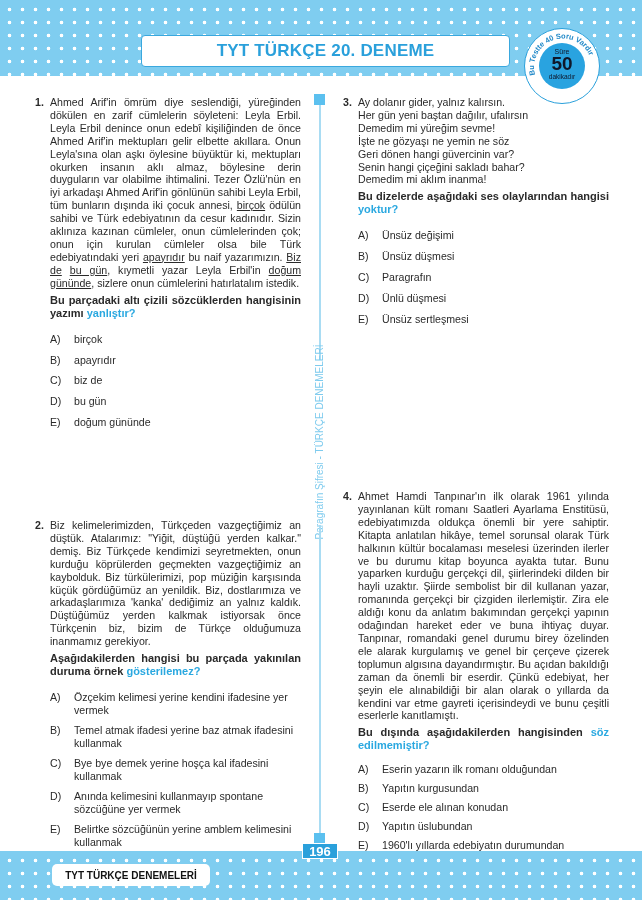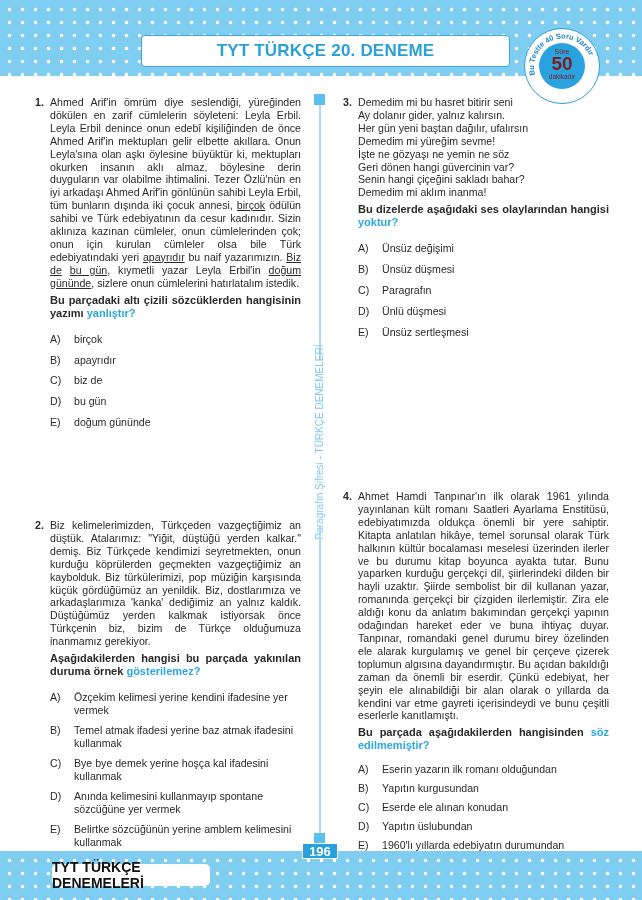--- a/index.html
+++ b/index.html
@@ -19,21 +19,21 @@
     display: flex; align-items: center; justify-content: center;
   }
   .title-text { font-size: 17px; font-weight: bold; color: #2aa0db; letter-spacing: 0.2px; }
 
   .badge {
     position: absolute; left: 524px; top: 28px; width: 76px; height: 76px;
     border-radius: 50%; background: #fff; border: 1.5px solid #2aa0db;
   }
   .badge-inner {
     position: absolute; left: 14px; top: 14px; width: 46px; height: 46px; border-radius: 50%;
-    background: #29a3e0; color: #7f1d1d; text-align: center;
+    background: #29a3e0; color: #0f172a; text-align: center;
   }
   .badge-sure { font-size: 7px; display: block; margin-top: 5px; }
   .badge-num { font-size: 19px; font-weight: bold; display: block; line-height: 18px; }
   .badge-dk { font-size: 6.5px; display: block; }
   .badge svg { position: absolute; left: 0; top: 0; }
   .divider-sq { position: absolute; left: 314px; top: 94px; width: 11px; height: 11px; background: #5bc0ef; }
   .divider-sq2 { position: absolute; left: 314px; top: 833px; width: 11px; height: 11px; background: #5bc0ef; }
   .divider-line { position: absolute; left: 319px; width: 1.5px; background: #a9dcf3; }
   .side-label {
     position: absolute; left: 319px; top: 442px; transform: translate(-50%, -50%) rotate(-90deg);
@@ -55,21 +55,21 @@
   .page-num {
     position: absolute; left: 302px; top: 843px; width: 36px; height: 16px;
     background: #2aa0db; color: #fff; font-weight: bold; font-size: 13px; text-align: center; line-height: 16px;
     border: 1.5px solid #fff;
   }
   .bottom-band { position: absolute; left: 0; top: 851px; width: 642px; height: 49px; }
   .footer-box {
     position: absolute; left: 52px; top: 864px; width: 158px; height: 22px;
     background: #fff; border-radius: 5px; display: flex; align-items: center; justify-content: center;
   }
-  .footer-text { font-size: 14px; font-weight: bold; color: #111; }
+  .footer-text { font-size: 10px; font-weight: bold; color: #111; }
 </style>
 </head>
 <body>
 
 <div class="top-band dots"></div>
 <div class="title-box">
   <span class="title-text">TYT TÜRKÇE 20. DENEME</span>
 </div>
 
 <div class="badge">
@@ -146,21 +146,20 @@
     <li>
         <span class="l">E)</span>
         <span>Belirtke sözcüğünün yerine amblem kelimesini kullanmak</span>
       </li>
   </ul>
 </div>
 
 <div class="q poem" style="left:358px; top:96px; width:251px;">
   <span class="num">3.</span>
   <div>
-    <p>Demedim mi bu hasret bitirir seni</p>
     <p>Ay dolanır gider, yalnız kalırsın.</p>
     <p>Her gün yeni baştan dağılır, ufalırsın</p>
     <p>Demedim mi yüreğim sevme!</p>
     <p>İşte ne gözyaşı ne yemin ne söz</p>
     <p>Geri dönen hangi güvercinin var?</p>
     <p>Senin hangi çiçeğini sakladı bahar?</p>
     <p>Demedim mi aklım inanma!</p>
   </div>
   <p class="stem" style="text-align:justify;"><span>Bu dizelerde aşağıdaki ses olaylarından hangisi </span><span class="hl">yoktur?</span></p>
   <ul class="opts">
@@ -183,21 +182,21 @@
     <li>
         <span class="l">E)</span>
         <span>Ünsüz sertleşmesi</span>
       </li>
   </ul>
 </div>
 
 <div class="q" style="left:358px; top:490px; width:251px;">
   <span class="num">4.</span>
   <p>Ahmet Hamdi Tanpınar'ın ilk olarak 1961 yılında yayınlanan kült romanı Saatleri Ayarlama Enstitüsü, edebiyatımızda oldukça önemli bir yere sahiptir. Kitapta anlatılan hikâye, temel sorunsal olarak Türk halkının kültür bocalaması meselesi üzerinden ilerler ve bu durumu kitap boyunca ayakta tutar. Bunu yaparken kurduğu gerçekçi dil, şiirlerindeki dilden bir hayli uzaktır. Şiirde sembolist bir dil kullanan yazar, romanında gerçekçi bir çizgiden ilerlemiştir. Zira ele aldığı konu da anlatım bakımından gerçekçi yapının odağından hareket eder ve buna ihtiyaç duyar. Tanpınar, romandaki genel durumu birey özelinden ele alarak kurgulamış ve genel bir çerçeve çizerek toplumun algısına dayandırmıştır. Bu açıdan bakıldığı zaman da önemli bir eserdir. Çünkü edebiyat, her şeyin ele alınabildiği bir alan olarak o yıllarda da kendini var etme gayreti içerisindeydi ve bunu çeşitli eserlerle kanıtlamıştı.</p>
-  <p class="stem"><span>Bu parçada aşağıdakilerden hangisinden </span><span class="hl">söz edilmemiştir?</span></p>
+  <p class="stem"><span>Bu dışında aşağıdakilerden hangisinden </span><span class="hl">söz edilmemiştir?</span></p>
   <ul class="opts" style="margin-top:11px;">
     <li style="margin-bottom:6px;">
         <span class="l">A)</span>
         <span>Eserin yazarın ilk romanı olduğundan</span>
       </li>
     <li style="margin-bottom:6px;">
         <span class="l">B)</span>
         <span>Yapıtın kurgusundan</span>
       </li>
     <li style="margin-bottom:6px;">

